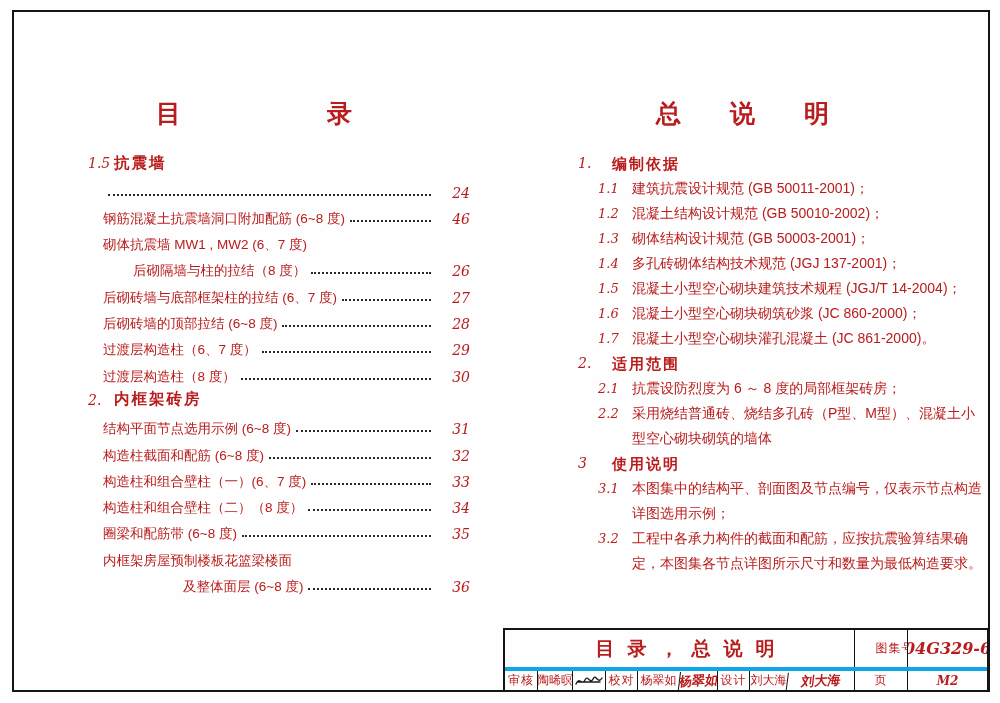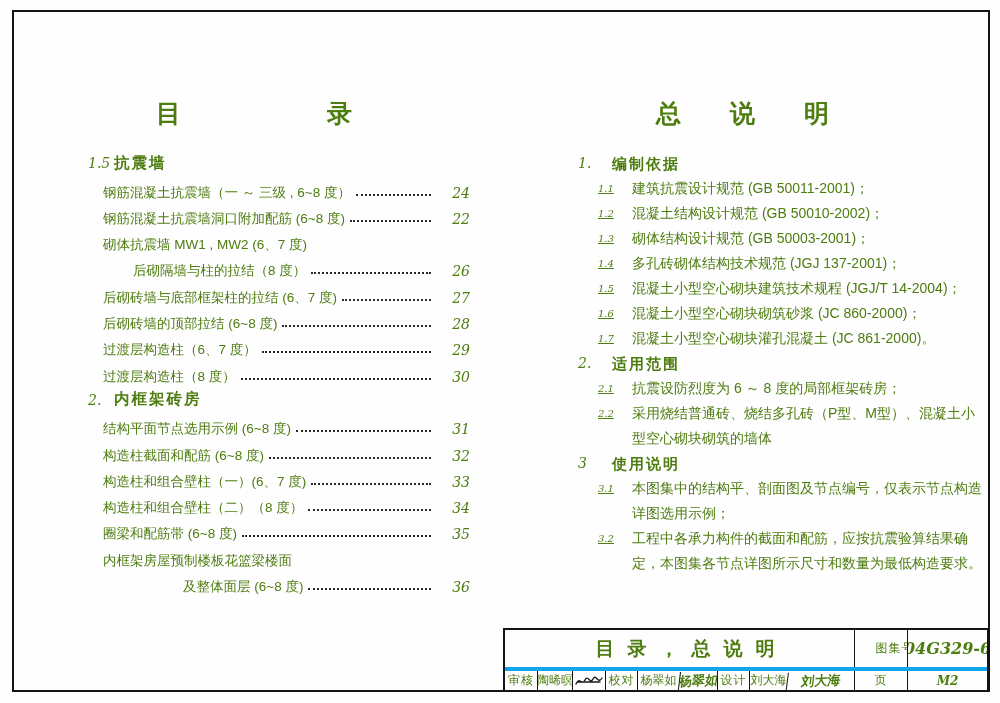--- a/index.html
+++ b/index.html
@@ -1,19 +1,19 @@
 <!DOCTYPE html>
 <html><head>
 <meta charset="utf-8">
 <style>
   * { margin:0; padding:0; box-sizing:border-box; }
   html,body { background:#e8e8e8; }
   .page {
     position:relative; width:1000px; height:703px; background:#fefefe;
-    font-family:"Liberation Sans", sans-serif; color:#4d7c0f; overflow:hidden;
+    font-family:"Liberation Sans", sans-serif; color:#b91c1c; overflow:hidden;
     margin:0 auto;
   }
   .frame {
     position:absolute; left:12px; top:10px; width:978px; height:682px;
     border:2px solid #141414;
   }
   .num-it { font-family:"DejaVu Serif", serif; font-style:italic; }
 
   
   .toc-col { position:absolute; left:88px; top:96px; width:412px; }
@@ -33,21 +33,21 @@
   .toc-leader { flex:1; border-bottom:2px dotted #2a2a2a; margin:0 3px 7px 5px; min-width:10px; }
   .toc-page { width:36px; text-align:right; font-size:14px; line-height:20px; }
 
   
   .notes-col { position:absolute; left:578px; top:96px; width:408px; }
   .notes-list { margin-top:21px; }
   .note-sec { display:flex; min-height:25px; line-height:25px; }
   .note-sec-num { width:34px; font-size:14px; }
   .note-sec-label { font-size:15px; font-weight:bold; letter-spacing:2px; }
   .note-row { display:flex; margin-left:20px; min-height:25px; }
-  .note-num { width:34px; font-size:10px; line-height:25px; flex:none;text-decoration:underline; }
+  .note-num { width:34px; font-size:13px; line-height:25px; flex:none; }
   .note-text { flex:1; font-size:14px; line-height:25px; }
 
   
   .tblock {
     position:absolute; left:503px; top:628px; width:487px; height:64px;
     border:2px solid #141414; border-right-width:3px; background:#fefefe;
     display:flex; flex-direction:column;
   }
   .tb-row1 { display:flex; height:37px; }
   .tb-row2 { display:flex; flex:1; border-top:4px solid #0ea5e9; }
@@ -75,28 +75,27 @@
   <div class="toc-col">
     <div class="col-title">目录</div>
     <div class="toc-list">
 
       <div class="toc-sec">
         <span class="toc-sec-num num-it">1.5</span>
         <span class="toc-sec-label">抗震墙</span>
       </div>
 
       <div class="toc-row">
-        <span class="toc-label">钢筋混凝土抗震墙（一 ～ 三级 , 6~8 度）</span>
         <span class="toc-leader"></span>
         <span class="toc-page num-it">24</span>
       </div>
       <div class="toc-row">
         <span class="toc-label">钢筋混凝土抗震墙洞口附加配筋 (6~8 度)</span>
         <span class="toc-leader"></span>
-        <span class="toc-page num-it">22</span>
+        <span class="toc-page num-it">46</span>
       </div>
       <div class="toc-row">
         <span class="toc-label">砌体抗震墙 MW1 , MW2 (6、7 度)</span>
       </div>
       <div class="toc-row ind1">
         <span class="toc-label">后砌隔墙与柱的拉结（8 度）</span>
         <span class="toc-leader"></span>
         <span class="toc-page num-it">26</span>
       </div>
       <div class="toc-row">

